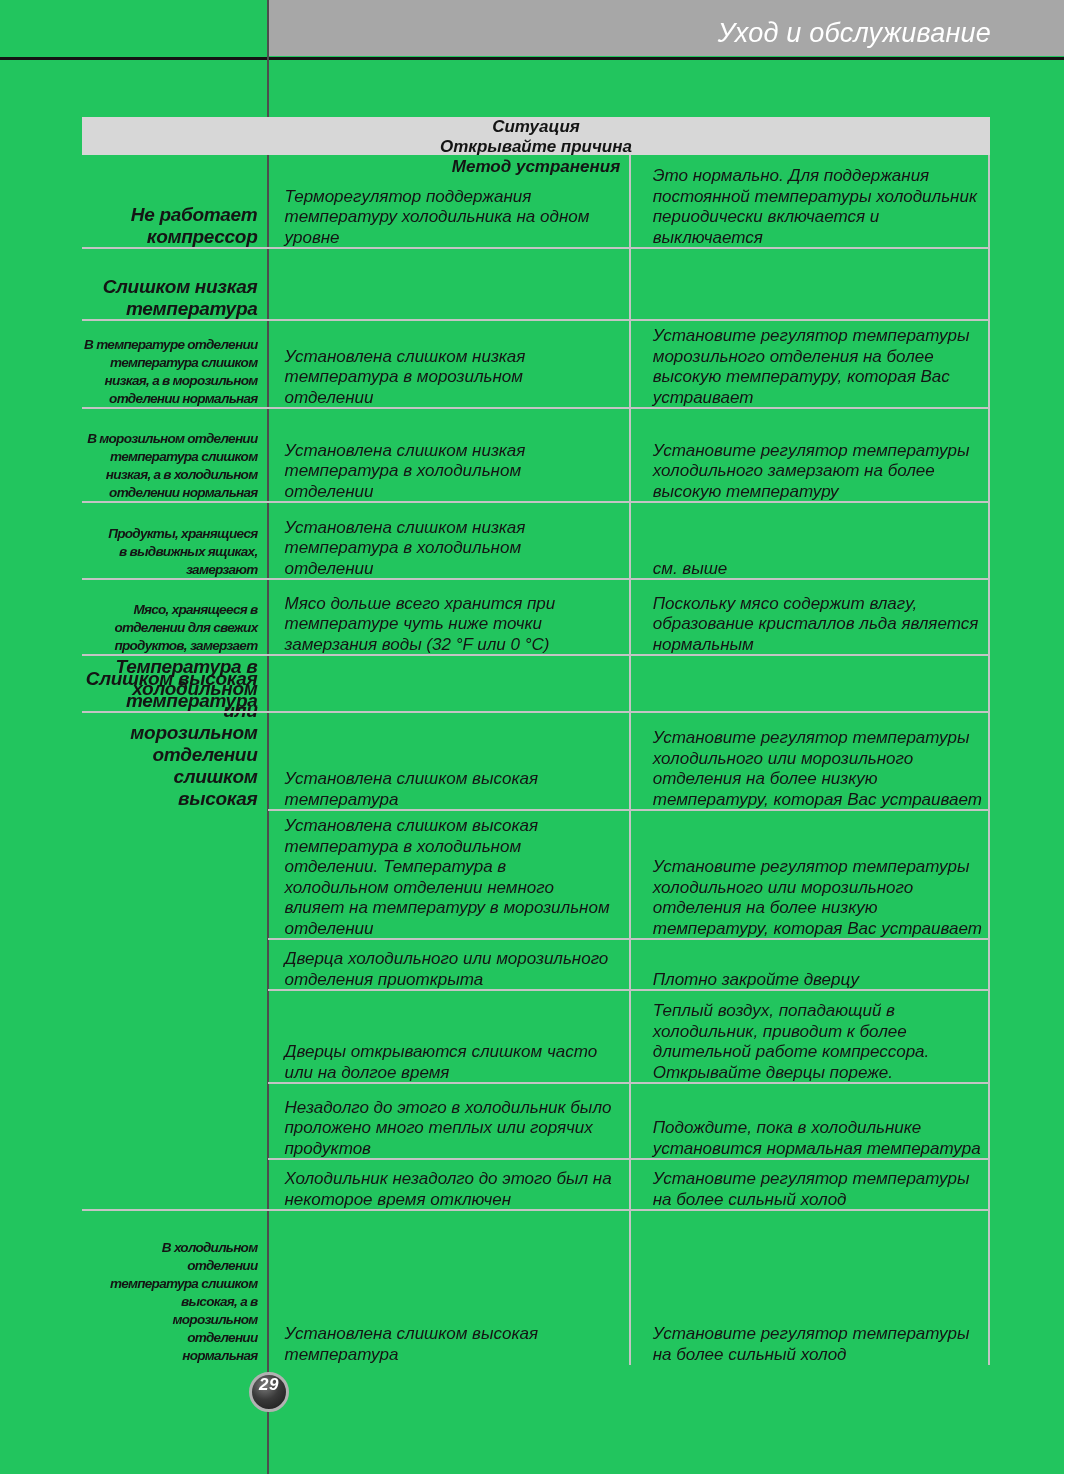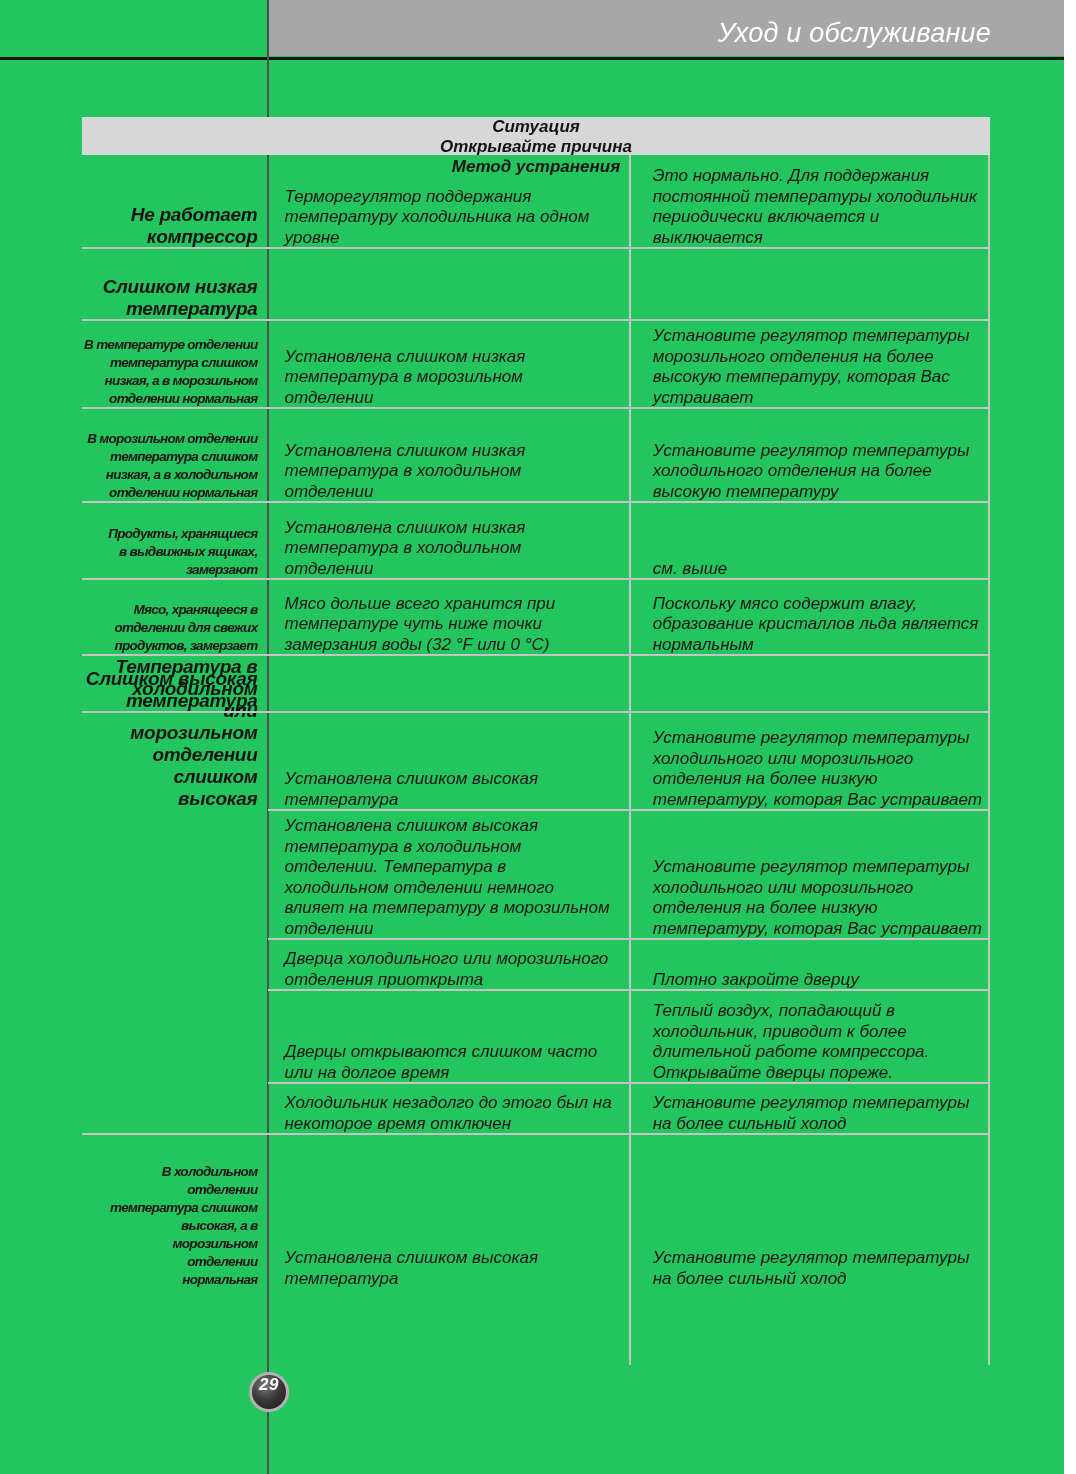--- a/index.html
+++ b/index.html
@@ -185,21 +185,21 @@
       <div class="cell-rem">Установите регулятор температуры морозильного отделения на более высокую температуру, которая Вас устраивает</div>
     </div>
 
     <div class="trow" style="height:94px">
       <div class="sep full"></div>
       <div class="cell-sit sit-cond">В морозильном отделении
 температура слишком
 низкая, а в холодильном
 отделении нормальная</div>
       <div class="cell-cause">Установлена слишком низкая температура в холодильном отделении</div>
-      <div class="cell-rem">Установите регулятор температуры холодильного отделения на более высокую температуру</div>
+      <div class="cell-rem">Установите регулятор температуры холодильного замерзают на более высокую температуру</div>
     </div>
 
     <div class="trow" style="height:77px">
       <div class="sep full"></div>
       <div class="cell-sit sit-cond">Продукты, хранящиеся
 в выдвижных ящиках,
 замерзают</div>
       <div class="cell-cause">Установлена слишком низкая температура в холодильном отделении</div>
       <div class="cell-rem">см. выше</div>
     </div>
@@ -248,20 +248,26 @@
       <div class="cell-rem">Плотно закройте дверцу</div>
     </div>
 
     <div class="trow" style="height:93px">
       <div class="sep part"></div>
       <div class="cell-sit"></div>
       <div class="cell-cause">Дверцы открываются слишком часто или на долгое время</div>
       <div class="cell-rem">Теплый воздух, попадающий в холодильник, приводит к более длительной работе компрессора. Открывайте дверцы пореже.</div>
     </div>
 
+    <div class="trow" style="height:76px">
+      <div class="sep part"></div>
+      <div class="cell-sit"></div>
+      <div class="cell-cause">Незадолго до этого в холодильник было проложено много теплых или горячих продуктов</div>
+      <div class="cell-rem">Подождите, пока в холодильнике установится нормальная температура</div>
+    </div>
 
     <div class="trow" style="height:51px">
       <div class="sep part"></div>
       <div class="cell-sit"></div>
       <div class="cell-cause">Холодильник незадолго до этого был на некоторое время отключен</div>
       <div class="cell-rem">Установите регулятор температуры на более сильный холод</div>
     </div>
 
     <div class="trow" style="height:155px">
       <div class="sep full"></div>

